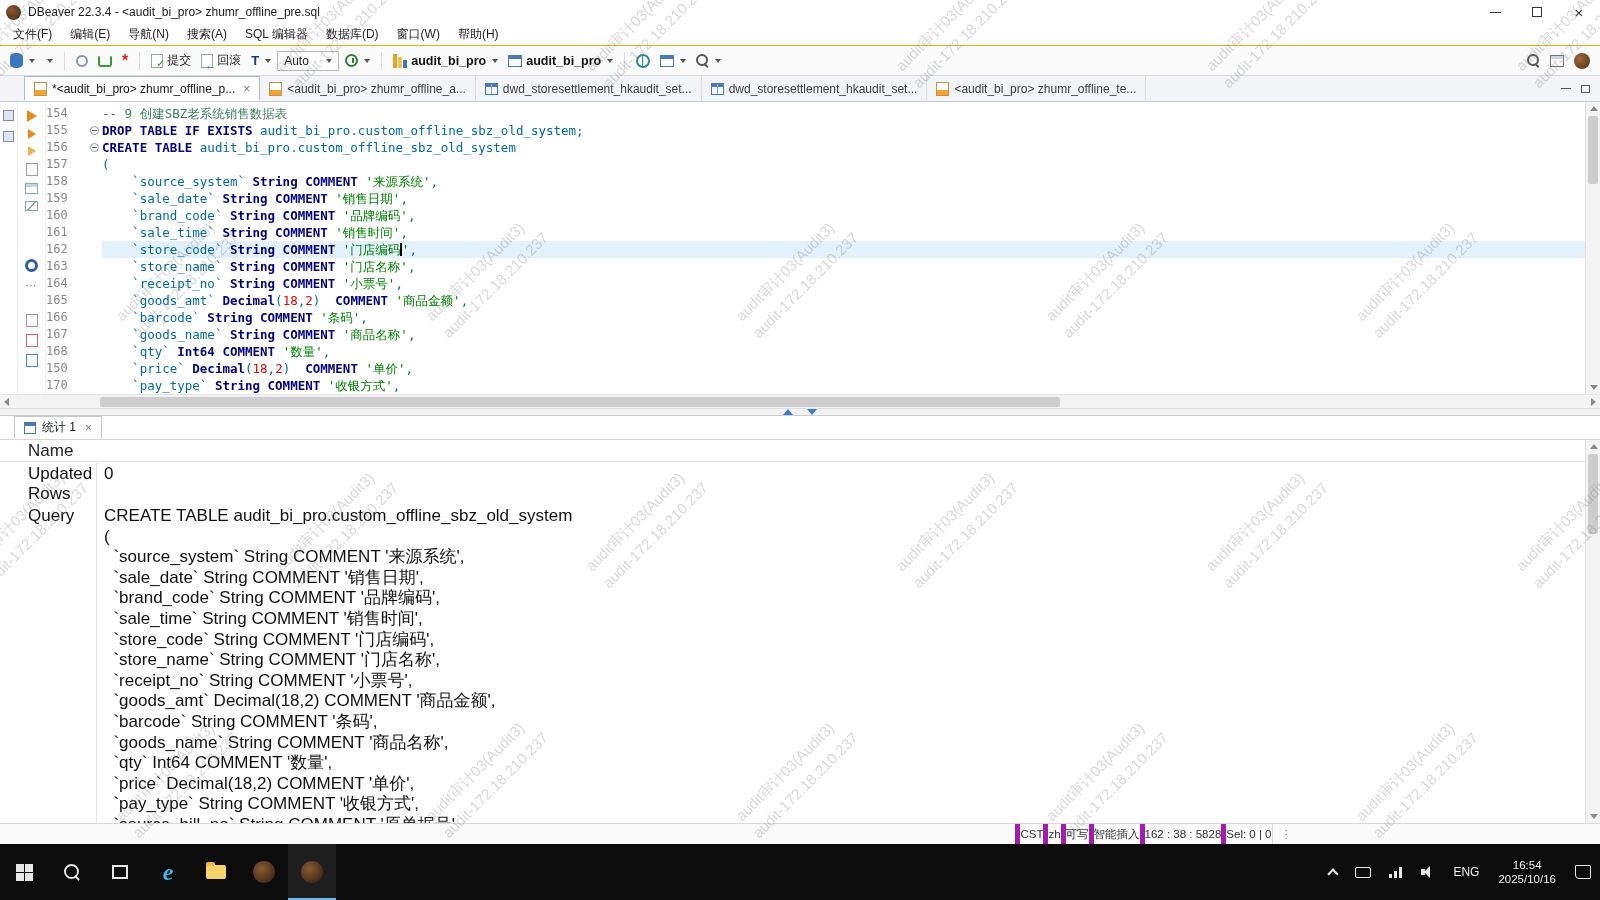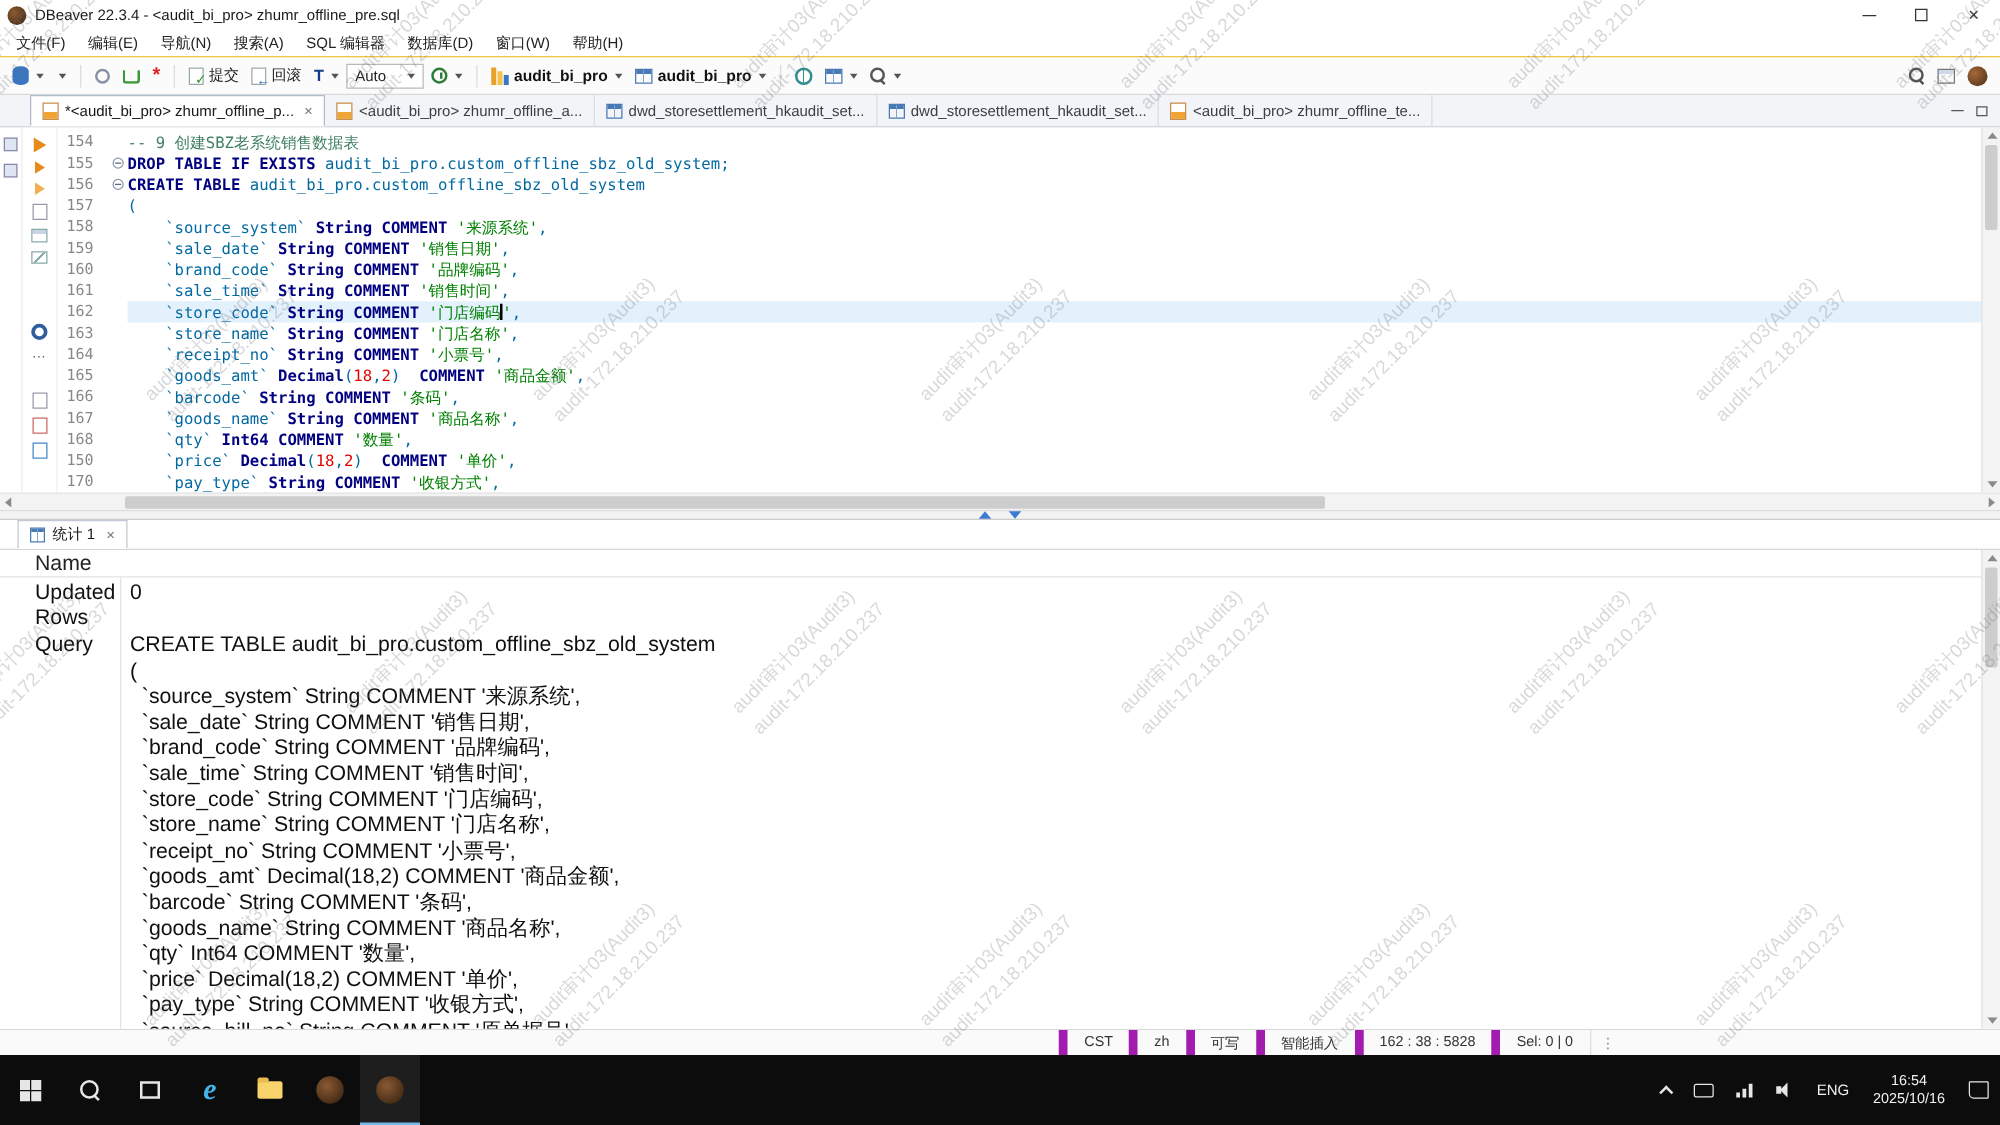--- a/index.html
+++ b/index.html
@@ -76,21 +76,21 @@
   .ed-toolbar{width:28px;flex:0 0 auto;display:flex;flex-direction:column;align-items:center;padding-top:8px;gap:7px;border-right:1px solid #f0f0f0}
   .play{width:0;height:0;border-top:6px solid transparent;border-bottom:6px solid transparent;border-left:10px solid #e88a1a}
   .play.small{border-top-width:5px;border-bottom-width:5px;border-left-width:8px}
   .edt-doc{width:12px;height:13px;background:#fff;border:1px solid #99a}
   .edt-grid{width:13px;height:11px;border:1px solid #8aa;background:linear-gradient(to bottom,#c8d4e4 0 3px,transparent 3px)}
   .edt-env{width:13px;height:10px;border:1px solid #8aa;background:linear-gradient(135deg,transparent 45%,#8aa 45%,#8aa 55%,transparent 55%)}
   .gear{width:13px;height:13px;border-radius:50%;border:3px solid #2f5e9e;background:#fff}
   .dots{color:#666;font-size:11px;letter-spacing:1px}
   .code-scroll{flex:1;overflow:hidden;padding-top:3px;position:relative}
   .code-row{display:flex;height:17px;line-height:17px;font-family:"DejaVu Sans Mono","Liberation Mono",monospace;font-size:12.5px}
-  .lnum{width:42px;flex:0 0 auto;text-align:center;padding-right:6px;color:#888;font-size:12px}
+  .lnum{width:42px;flex:0 0 auto;text-align:left;padding-right:6px;color:#888;font-size:12px}
   .fold{width:14px;flex:0 0 auto;position:relative}
   .fold-circle{position:absolute;left:2px;top:4px;width:9px;height:9px;border:1px solid #8a98ab;border-radius:50%;background:#fff}
   .fold-minus{position:absolute;left:1px;right:1px;top:3px;height:1px;background:#5a6a80}
   .codetext{flex:1;white-space:pre}
   .code-row.current .codetext{background:#e3f1fd}
   .tok-k{color:#000080;font-weight:bold}
   .tok-s{color:#008000}
   .tok-n{color:#e00000}
   .tok-c{color:#3f7f5f}
   .tok-p{color:#0369a1}
@@ -120,21 +120,21 @@
   .rgrid{flex:1;overflow:hidden;font-size:17px;color:#101010}
   .rheader{display:flex;height:22px;line-height:22px;border-bottom:1px solid #e3e3e3;color:#222}
   .rname{width:96px;flex:0 0 auto;padding-left:28px}
   .rvalue{flex:1;border-left:1px solid #e3e3e3;padding-left:7px}
   .rrow{display:flex}
   .rrow .rname{padding-top:2px}
   .vlines{white-space:pre;line-height:20.6px;padding-top:2px}
 
   
   .statusbar{height:21px;flex:0 0 auto;display:flex;align-items:center;background:#fafafa;border-top:1px solid #d8d8d8;font-size:11.5px;color:#333}
-  .seg{padding:0 13px;border-left:7px solid #a21caf;white-space:nowrap;height:100%;display:flex;align-items:center}
+  .seg{padding:0 0;border-left:5px solid #a21caf;white-space:nowrap;height:100%;display:flex;align-items:center}
   .status-tail{width:300px;flex:0 0 auto}
   .grip{color:#888;padding:0 8px;border-left:1px solid #ddd;height:100%;display:flex;align-items:center}
 
   
   .taskbar{position:absolute;left:0;top:844px;width:1600px;height:56px;background:#0c0c0c;display:flex;align-items:stretch;color:#fff}
   .tb-cell{width:48px;display:flex;align-items:center;justify-content:center}
   .tb-cell.active-app{background:#1e1e1e;box-shadow:inset 0 -2px 0 #76b9ed}
   .win-logo{width:17px;height:17px;background:
     linear-gradient(#e6e6e6,#e6e6e6) 0 0/8px 8px no-repeat,
     linear-gradient(#e6e6e6,#e6e6e6) 9px 0/8px 8px no-repeat,

